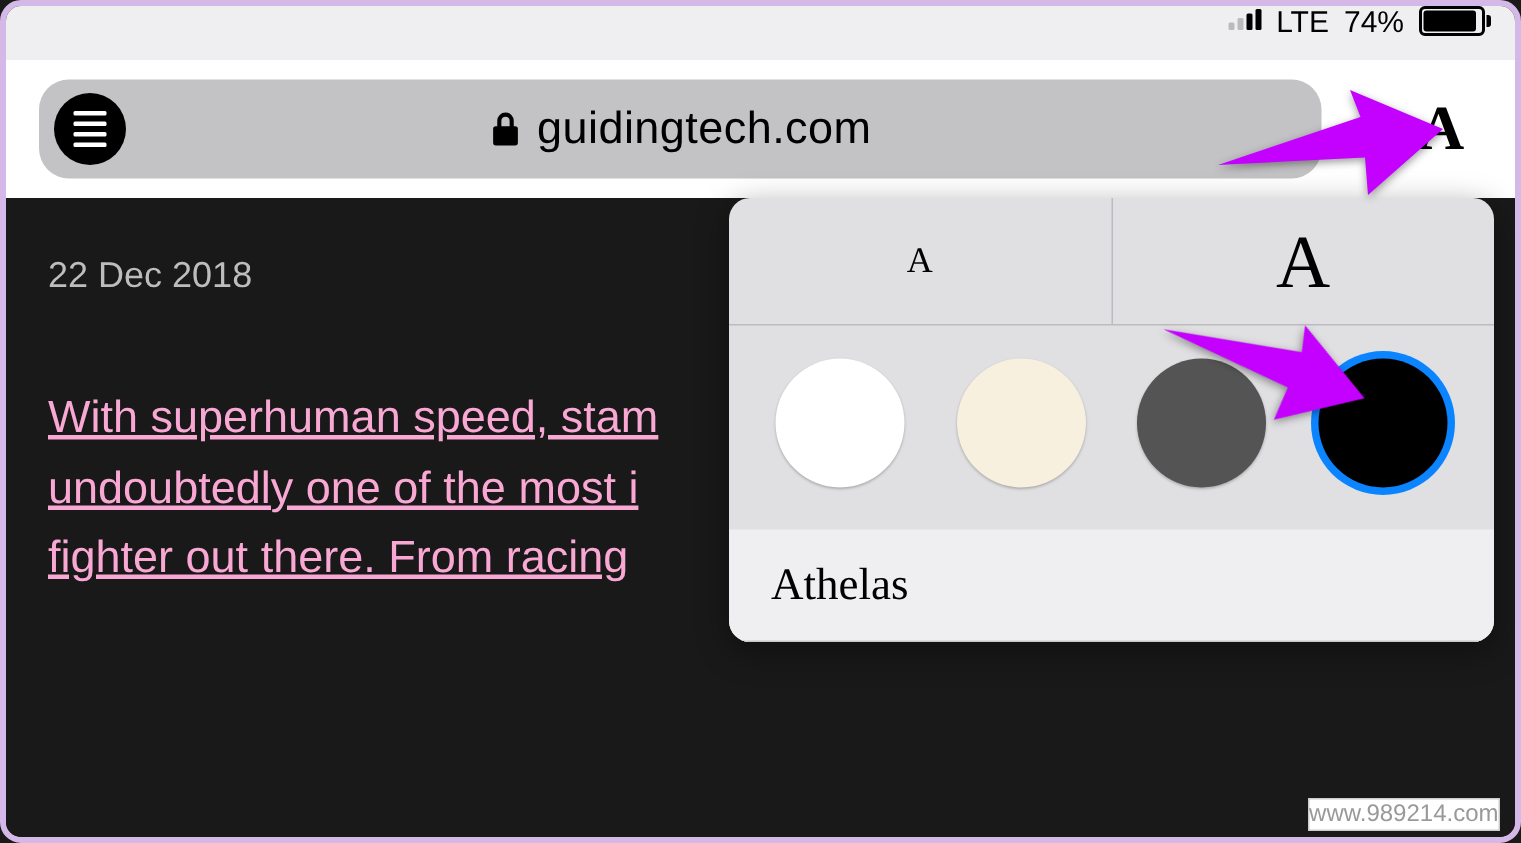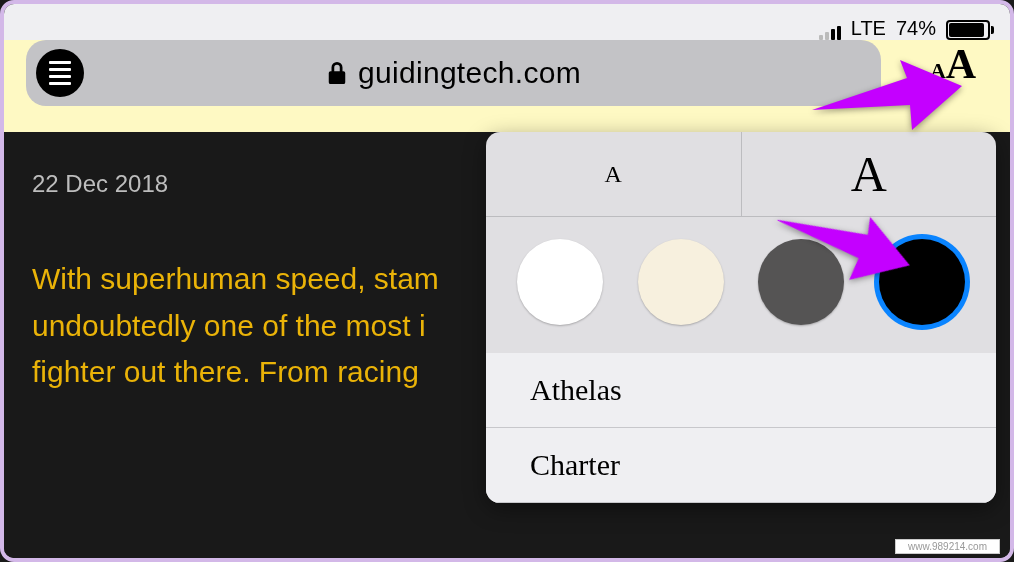--- a/index.html
+++ b/index.html
@@ -13,21 +13,21 @@
 }
 
 
 .status-bar {
   position: absolute;
   top: 0; left: 0; right: 0;
   height: 36px;
   background: #efeff2;
   display: flex;
   justify-content: flex-end;
-  align-items: flex-end;
+  align-items: flex-start;
   padding: 0 16px 0 0;
   gap: 10px;
   font-size: 20px;
   font-weight: 500;
   color: #000;
 }
 .signal-bars { display: flex; align-items: flex-end; gap: 2px; height: 16px; }
 .signal-bars span { width: 4px; background: #000; border-radius: 1px; }
 .signal-bars span.faded { background: #bbb; }
 .signal-bars span:nth-child(1){height:5px;} .signal-bars span:nth-child(2){height:8px;}
@@ -35,22 +35,23 @@
 .battery { display:flex; align-items:center; }
 .battery-body { width: 44px; height: 20px; border: 2px solid #000; border-radius: 4px; position: relative; }
 .battery-fill { position:absolute; top:1px; left:1px; bottom:1px; width: 88%; background:#000; border-radius:2px; }
 .battery-tip { width:3px; height:8px; background:#000; border-radius:0 2px 2px 0; margin-left:1px; }
 
 
 .toolbar {
   position: absolute;
   top: 36px; left: 0; right: 0;
   height: 92px;
-  background: #fef9c3;
+  background: #ffffff;
   display: flex;
+  align-items: center;
   padding: 0 22px;
   gap: 37px;
 }
 .url-bar {
   flex: 1;
   height: 66px;
   background: #c3c3c6;
   border-radius: 20px;
   display: flex;
   align-items: center;
@@ -80,21 +81,21 @@
 
 .page {
   position: absolute;
   top: 128px; left: 0; right: 0; bottom: 0;
   background: #191919;
   color: #fff;
   padding: 24px 28px;
 }
 .page h1 { font-size: 46px; font-weight: 700; line-height: 1.18; max-width: 560px; }
 .page .date { font-size: 24px; color: #bdbdbd; margin-top: 14px; }
-.page .body { font-size: 30px; color: #eab308; margin-top: 58px; line-height: 1.55; max-width: 560px; }
+.page .body { font-size: 30px; color: #f9a8d4; margin-top: 58px; line-height: 1.55; max-width: 560px; text-decoration: underline; }
 
 
 .popover {
   position: absolute;
   top: 128px; right: 14px;
   width: 510px;
   background: #e0dfe2;
   border-radius: 14px;
   box-shadow: 0 6px 22px rgba(0,0,0,.4);
   overflow: hidden;
@@ -117,34 +118,34 @@
 .size-cell:last-child { font-size: 50px; }
 .theme-row {
   display:flex; justify-content: space-around; align-items:center;
   padding: 22px 14px 28px;
   border-top: 1px solid #bcbcbf;
 }
 .swatch { width: 86px; height: 86px; border-radius: 50%; box-shadow: 0 1px 2px rgba(0,0,0,.25);}
 .swatch.selected { box-shadow: 0 0 0 5px #0a84ff; }
 .font-list { background:#efeff2; }
 .font-item {
-  padding: 20px 44px;
+  padding: 20px 28px;
   font-size: 30px;
   color:#000;
   border-bottom: 1px solid #c7c7cb;
   font-family: Georgia, "Times New Roman", serif;
 }
 
 
 .arrow { position:absolute; fill:#c400ff; filter: drop-shadow(0 2px 3px rgba(0,0,0,.4)); }
 .arrow1 { top: 56px; left: 808px; width: 150px; height: 70px; }
 .arrow2 { top: 186px; left: 770px; width: 140px; height: 100px; transform: rotate(28deg); }
 
 
-.wm { position:absolute; bottom:4px; right:10px; font-size:10px; color:#999; background:#fff; padding:1px 12px; border:1px solid #ccc; }
+.wm { position:absolute; bottom:4px; right:10px; font-size:16px; color:#999; background:#fff; padding:1px 0; border:1px solid #ccc; }
 </style>
 </head>
 <body>
 
 <div class="status-bar">
   <div class="signal-bars">
     <span class="faded"></span>
       <span class="faded"></span>
       <span></span>
       <span></span>
@@ -193,21 +194,20 @@
     <div class="size-cell">A</div>
   </div>
   <div class="theme-row">
     <div class="swatch" style="background:#ffffff"></div>
     <div class="swatch" style="background:#f7f0de"></div>
     <div class="swatch" style="background:#555454"></div>
     <div class="swatch selected" style="background:#000000"></div>
   </div>
   <div class="font-list">
     <div class="font-item">Athelas</div>
-    <div class="font-item">Charter</div>
   </div>
 </div>
 
 <svg class="arrow arrow1" viewBox="0 0 150 70">
   <polygon points="0,50 95,18 88,0 150,26 100,70 98,45"></polygon>
 </svg>
 <svg class="arrow arrow2" viewBox="0 0 150 70">
   <polygon points="0,50 95,18 88,0 150,26 100,70 98,45"></polygon>
 </svg>
 

